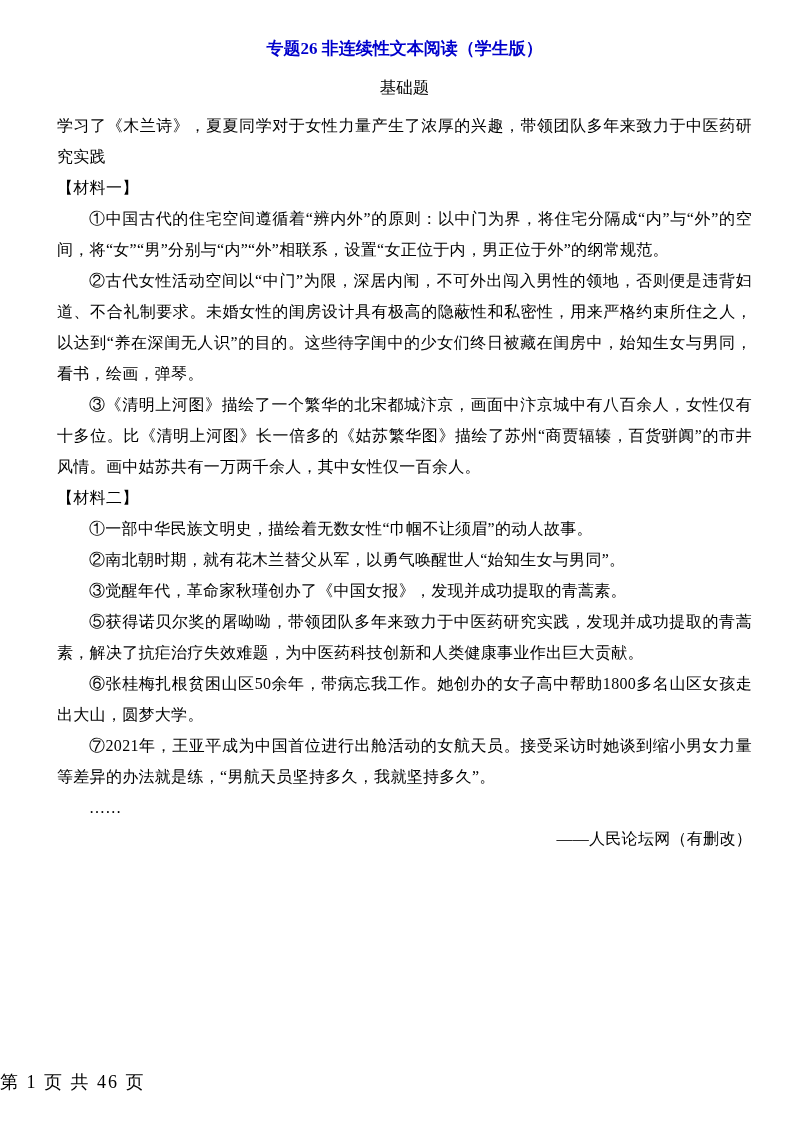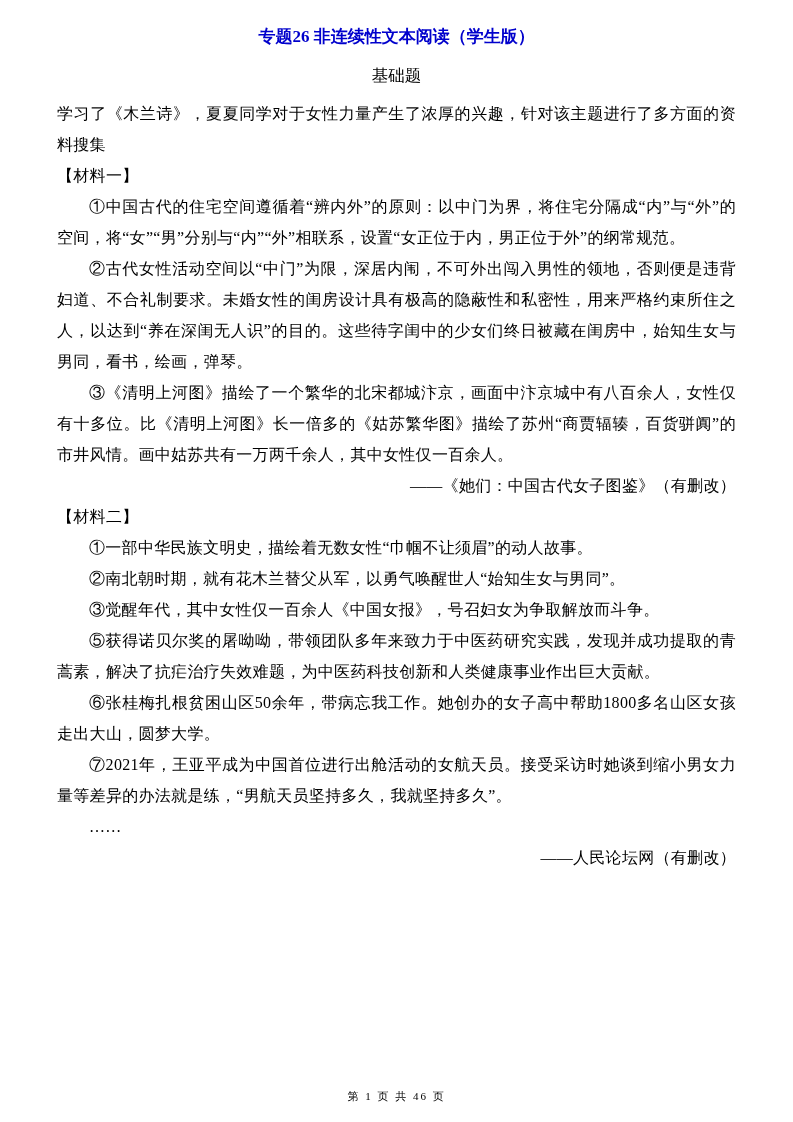--- a/index.html
+++ b/index.html
@@ -11,21 +11,22 @@
   body {
     width: 793px;
     height: 1122px;
     position: relative;
     font-family: "Liberation Serif", "DejaVu Serif", serif;
     color: #000000;
     overflow: hidden;
   }
   .page {
     box-sizing: border-box;
-    padding: 20px 57px 0 57px;
+    padding: 20px 41px 0 57px;
+    margin-top: 12px;
   }
   .doc-title {
     margin: 4px 0 12px 0;
     text-align: center;
     font-size: 17px;
     font-weight: bold;
     color: var(--title-color);
     line-height: 26px;
   }
   .section-title {
@@ -40,56 +41,54 @@
     font-size: 16px;
     line-height: 31px;
     text-align: justify;
     letter-spacing: 0.3px;
   }
   p.indent { text-indent: 2em; }
   p.right { text-align: right; }
   p.label { font-weight: normal; }
   .footer {
     position: absolute;
-    bottom: 18px;
+    bottom: 28px;
     left: 0;
     width: 100%;
-    text-align: center;
-    font-size: 11px;
+    font-size: 18px;
     letter-spacing: 2px;
   }
 </style>
 </head>
 <body>
 
 <div class="page">
 
   <h1 class="doc-title">专题26 非连续性文本阅读（学生版）</h1>
 
   <h2 class="section-title">基础题</h2>
 
-  <p class="body-text">学习了《木兰诗》，夏夏同学对于女性力量产生了浓厚的兴趣，针对该主题进行了多方面的资料搜集</p>
+  <p class="body-text">学习了《木兰诗》，夏夏同学对于女性力量产生了浓厚的兴趣，带领团队多年来致力于中医药研究实践</p>
 
   <p class="body-text label">【材料一】</p>
 
   <p class="body-text indent">①中国古代的住宅空间遵循着“辨内外”的原则：以中门为界，将住宅分隔成“内”与“外”的空间，将“女”“男”分别与“内”“外”相联系，设置“女正位于内，男正位于外”的纲常规范。</p>
 
   <p class="body-text indent">②古代女性活动空间以“中门”为限，深居内闱，不可外出闯入男性的领地，否则便是违背妇道、不合礼制要求。未婚女性的闺房设计具有极高的隐蔽性和私密性，用来严格约束所住之人，以达到“养在深闺无人识”的目的。这些待字闺中的少女们终日被藏在闺房中，始知生女与男同，看书，绘画，弹琴。</p>
 
   <p class="body-text indent">③《清明上河图》描绘了一个繁华的北宋都城汴京，画面中汴京城中有八百余人，女性仅有十多位。比《清明上河图》长一倍多的《姑苏繁华图》描绘了苏州“商贾辐辏，百货骈阗”的市井风情。画中姑苏共有一万两千余人，其中女性仅一百余人。</p>
 
-  <p class="body-text right">——《她们：中国古代女子图鉴》（有删改）</p>
 
   <p class="body-text label">【材料二】</p>
 
   <p class="body-text indent">①一部中华民族文明史，描绘着无数女性“巾帼不让须眉”的动人故事。</p>
 
   <p class="body-text indent">②南北朝时期，就有花木兰替父从军，以勇气唤醒世人“始知生女与男同”。</p>
 
-  <p class="body-text indent">③觉醒年代，其中女性仅一百余人《中国女报》，号召妇女为争取解放而斗争。</p>
+  <p class="body-text indent">③觉醒年代，革命家秋瑾创办了《中国女报》，发现并成功提取的青蒿素。</p>
 
 
   <p class="body-text indent">⑤获得诺贝尔奖的屠呦呦，带领团队多年来致力于中医药研究实践，发现并成功提取的青蒿素，解决了抗疟治疗失效难题，为中医药科技创新和人类健康事业作出巨大贡献。</p>
 
   <p class="body-text indent">⑥张桂梅扎根贫困山区50余年，带病忘我工作。她创办的女子高中帮助1800多名山区女孩走出大山，圆梦大学。</p>
 
   <p class="body-text indent">⑦2021年，王亚平成为中国首位进行出舱活动的女航天员。接受采访时她谈到缩小男女力量等差异的办法就是练，“男航天员坚持多久，我就坚持多久”。</p>
 
   <p class="body-text indent">……</p>
 

